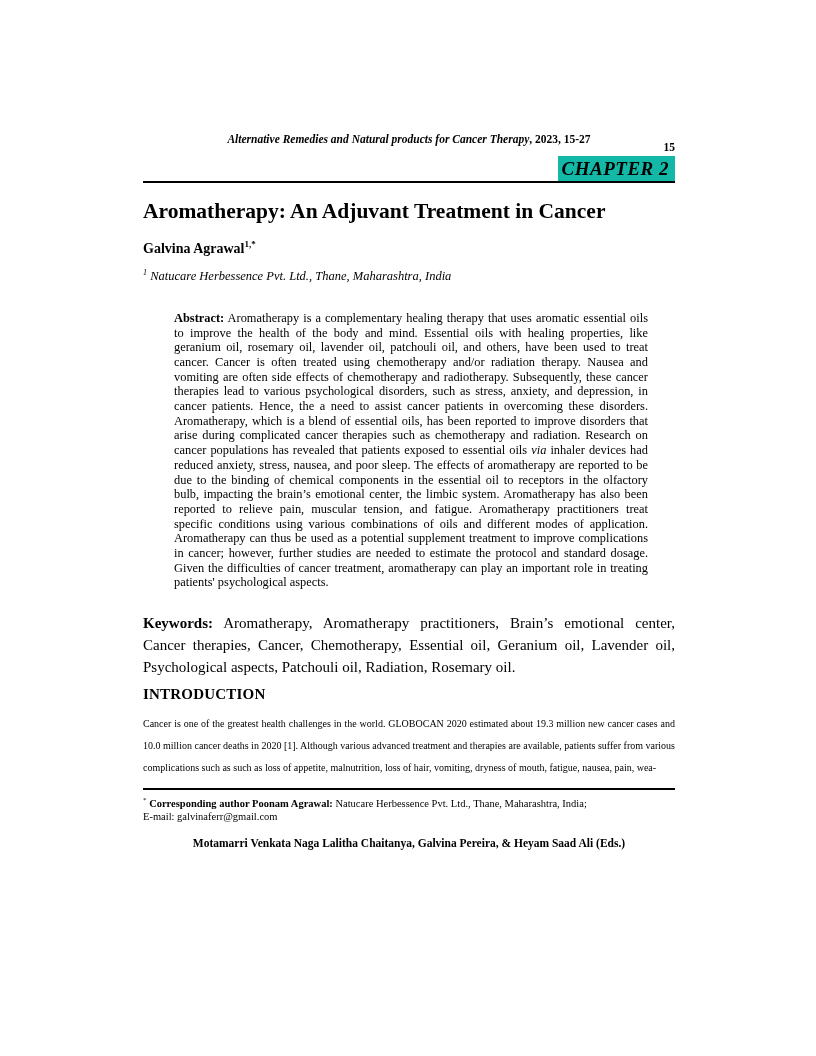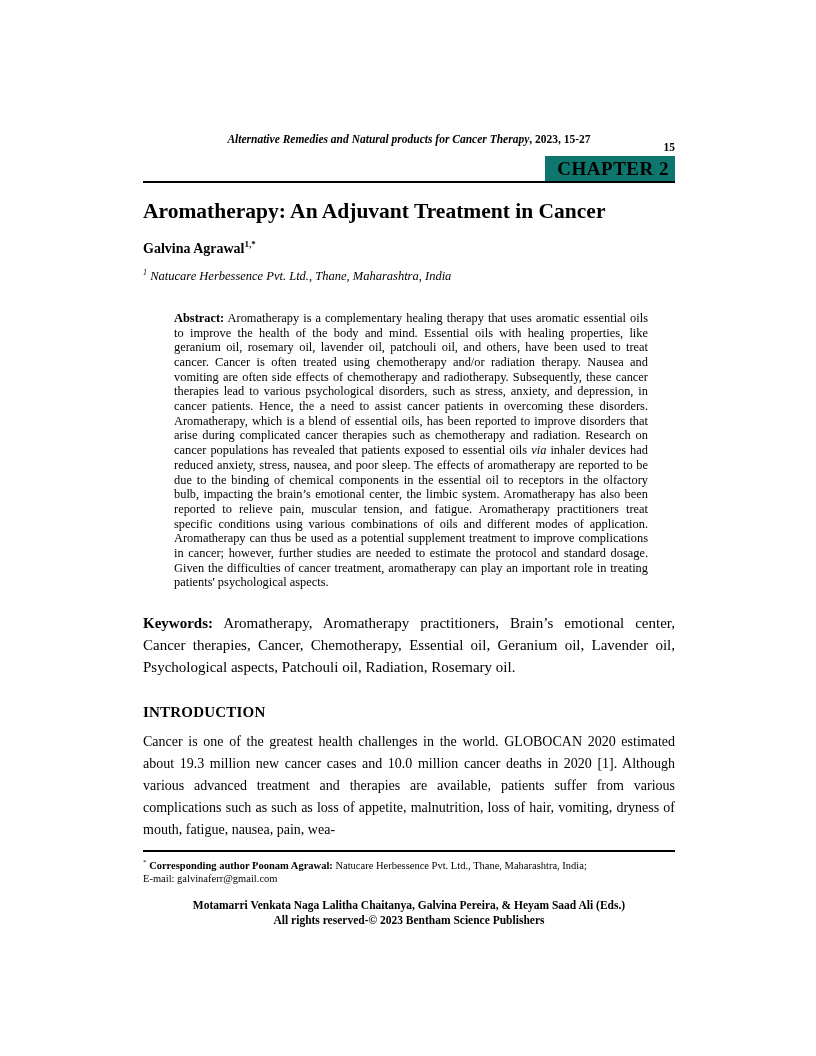--- a/index.html
+++ b/index.html
@@ -37,26 +37,27 @@
   }
   
   .chapter-row {
     margin-top: 10px;
     text-align: right;
     border-bottom: 2px solid #000000;
     line-height: 0;
   }
   .chapter-badge {
     display: inline-block;
-    background: #0f766e;
+    background: #14b8a6;
     font-weight: bold;
     font-size: 19px;
     line-height: 24px;
-    padding: 1px 6px 0 12px;
+    padding: 1px 6px 0 4px;
     letter-spacing: 0.5px;
+    font-style: italic;
   }
   
   .article-title {
     margin-top: 15px;
     font-size: 21.5px;
     font-weight: bold;
     line-height: 26px;
   }
   .author-line {
     margin-top: 12px;
@@ -83,29 +84,29 @@
   .via-italic { font-style: italic; }
   
   .keywords-block {
     margin-top: 22px;
     font-size: 15px;
     line-height: 22px;
     text-align: justify;
   }
   .keywords-label { font-weight: bold; }
   .intro-heading {
-    margin-top: 25px;
+    margin-top: 7px;
     font-size: 15px;
     font-weight: bold;
     line-height: 19px;
     letter-spacing: 0.2px;
   }
   .intro-paragraph {
     margin-top: 9px;
-    font-size: 14px;
+    font-size: 10px;
     line-height: 22px;
     text-align: justify;
   }
   
   .footnote-block {
     margin-top: 9px;
     border-top: 2px solid #000000;
     padding-top: 4px;
     font-size: 10.5px;
     line-height: 13.5px;
@@ -160,17 +161,16 @@
 
     <div class="footnote-block">
       <div>
         <sup>*</sup><span class="footnote-label"> Corresponding author Poonam Agrawal:</span><span> Natucare Herbessence Pvt. Ltd., Thane, Maharashtra, India;</span>
       </div>
       <div>E-mail: galvinaferr@gmail.com</div>
     </div>
 
     <div class="footer-block">
       <div>Motamarri Venkata Naga Lalitha Chaitanya, Galvina Pereira, &amp; Heyam Saad Ali (Eds.)</div>
-      <div>All rights reserved-© 2023 Bentham Science Publishers</div>
     </div>
 
   </div>
 </div>
 
 </body></html>

